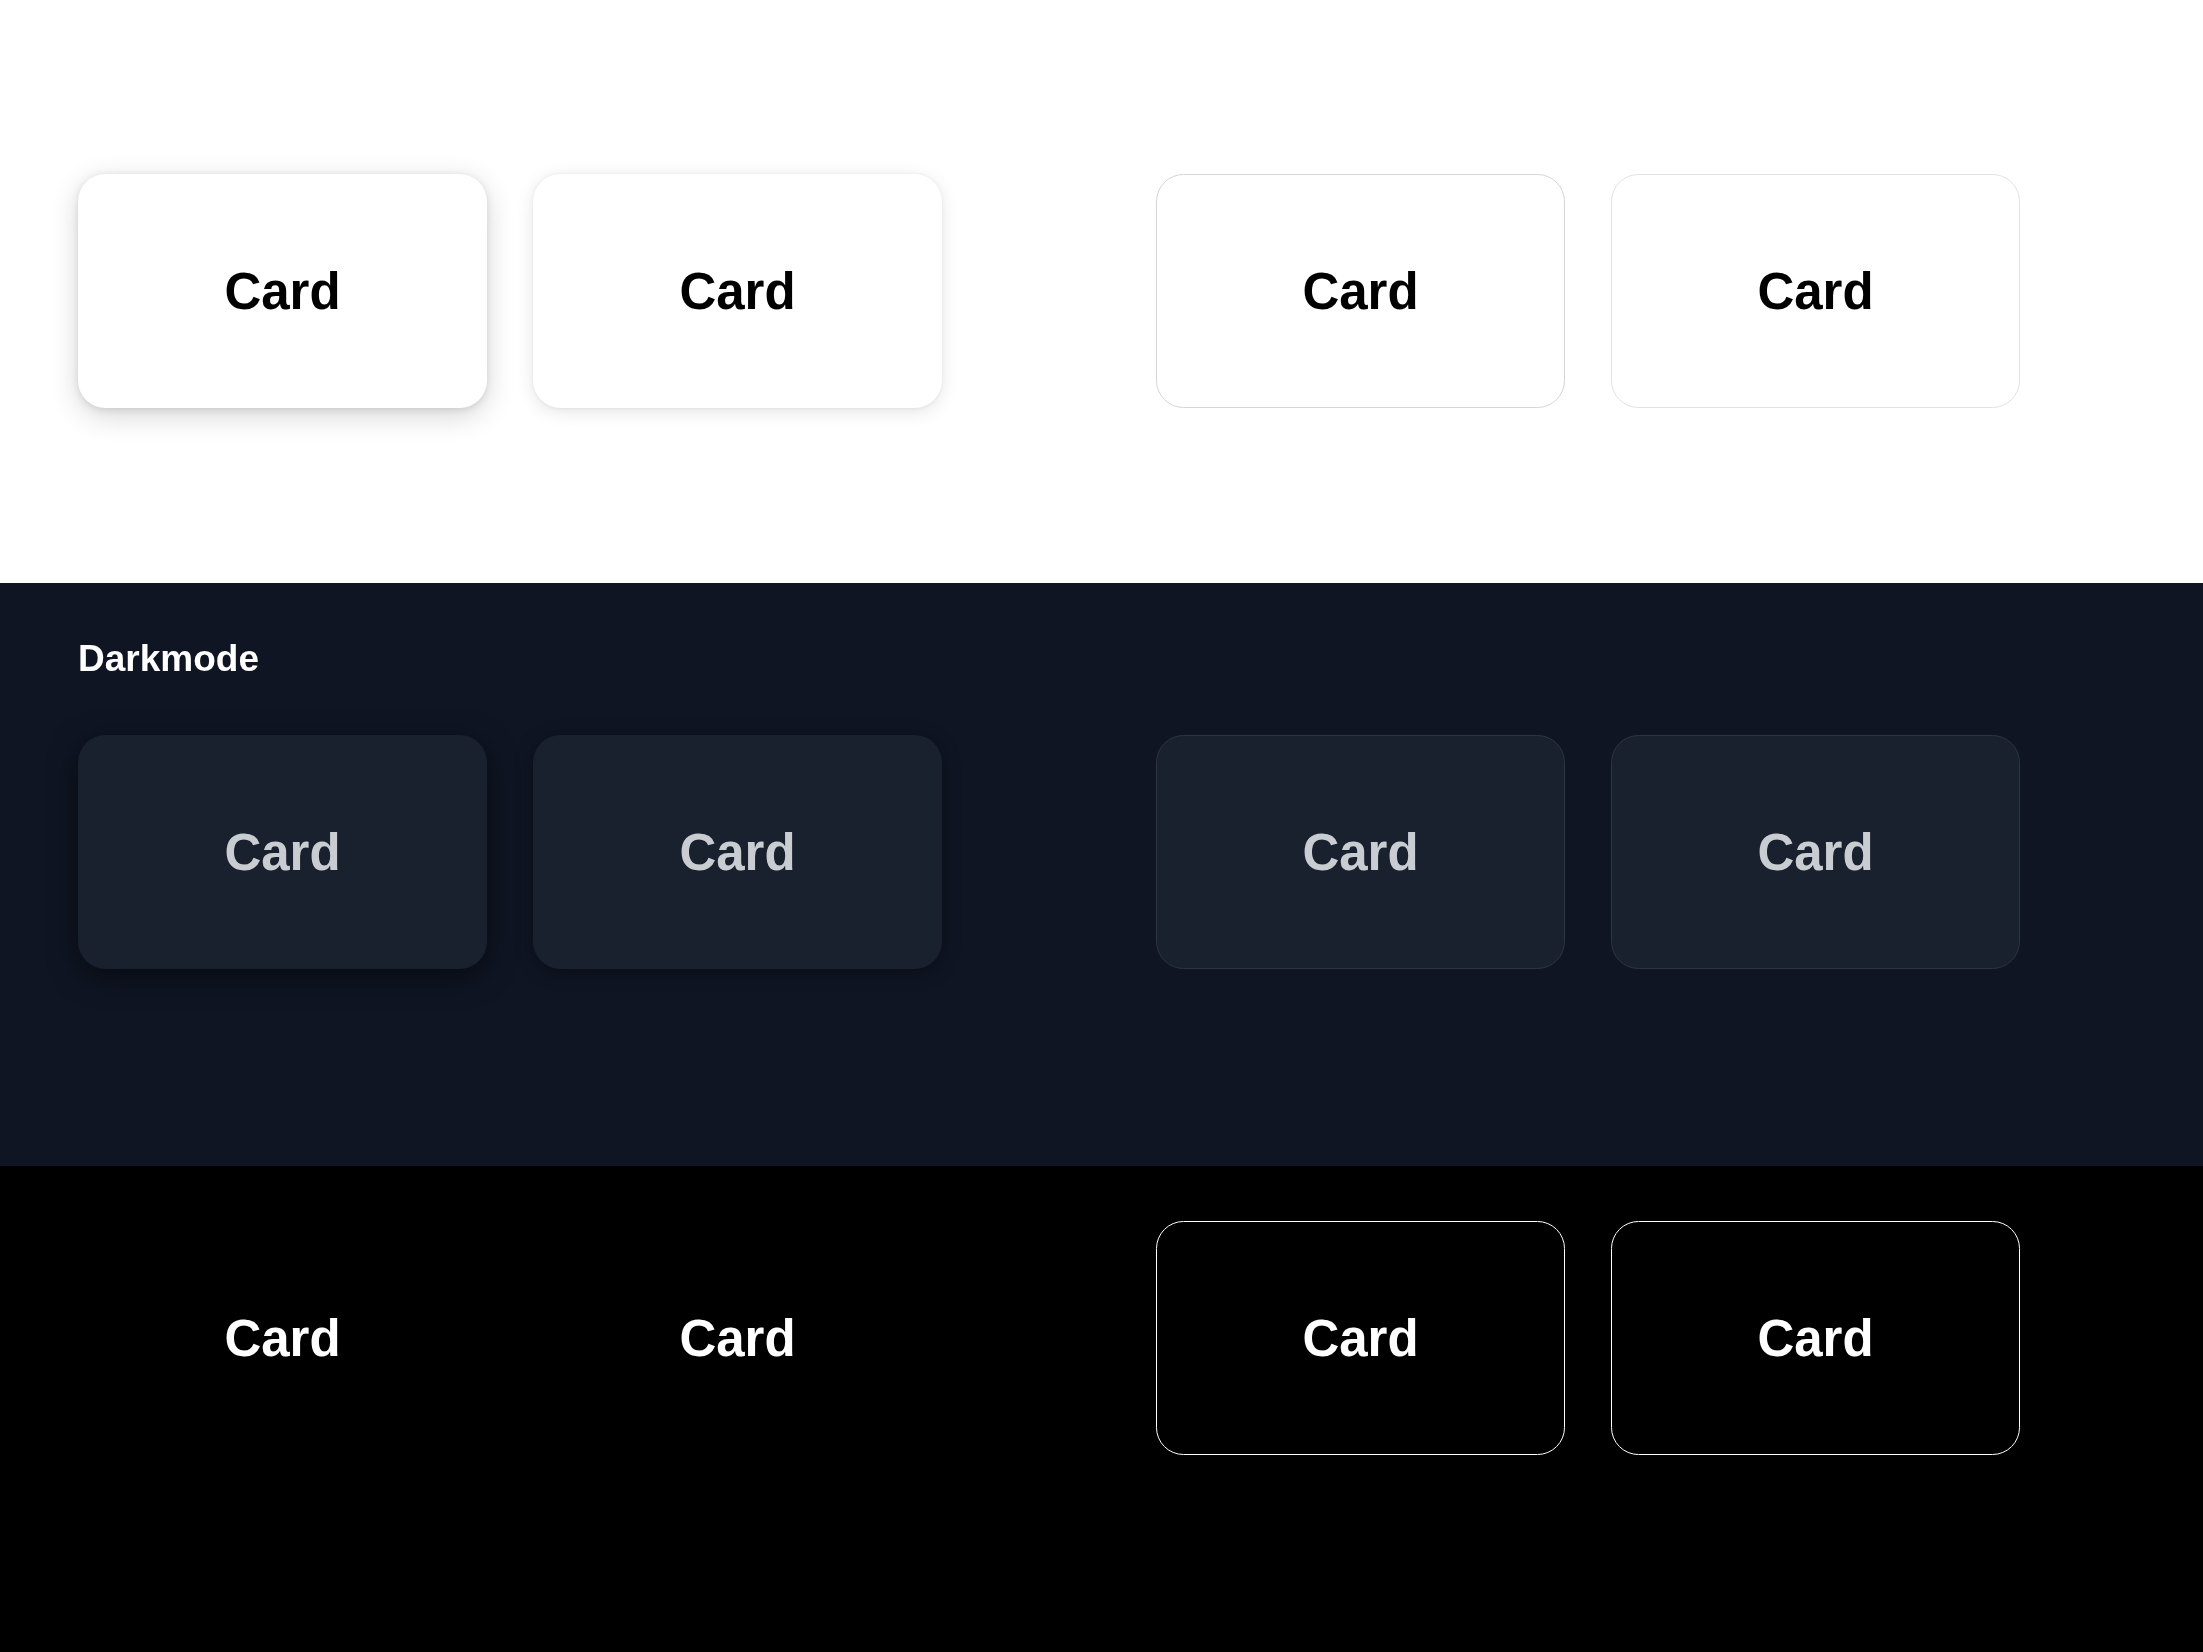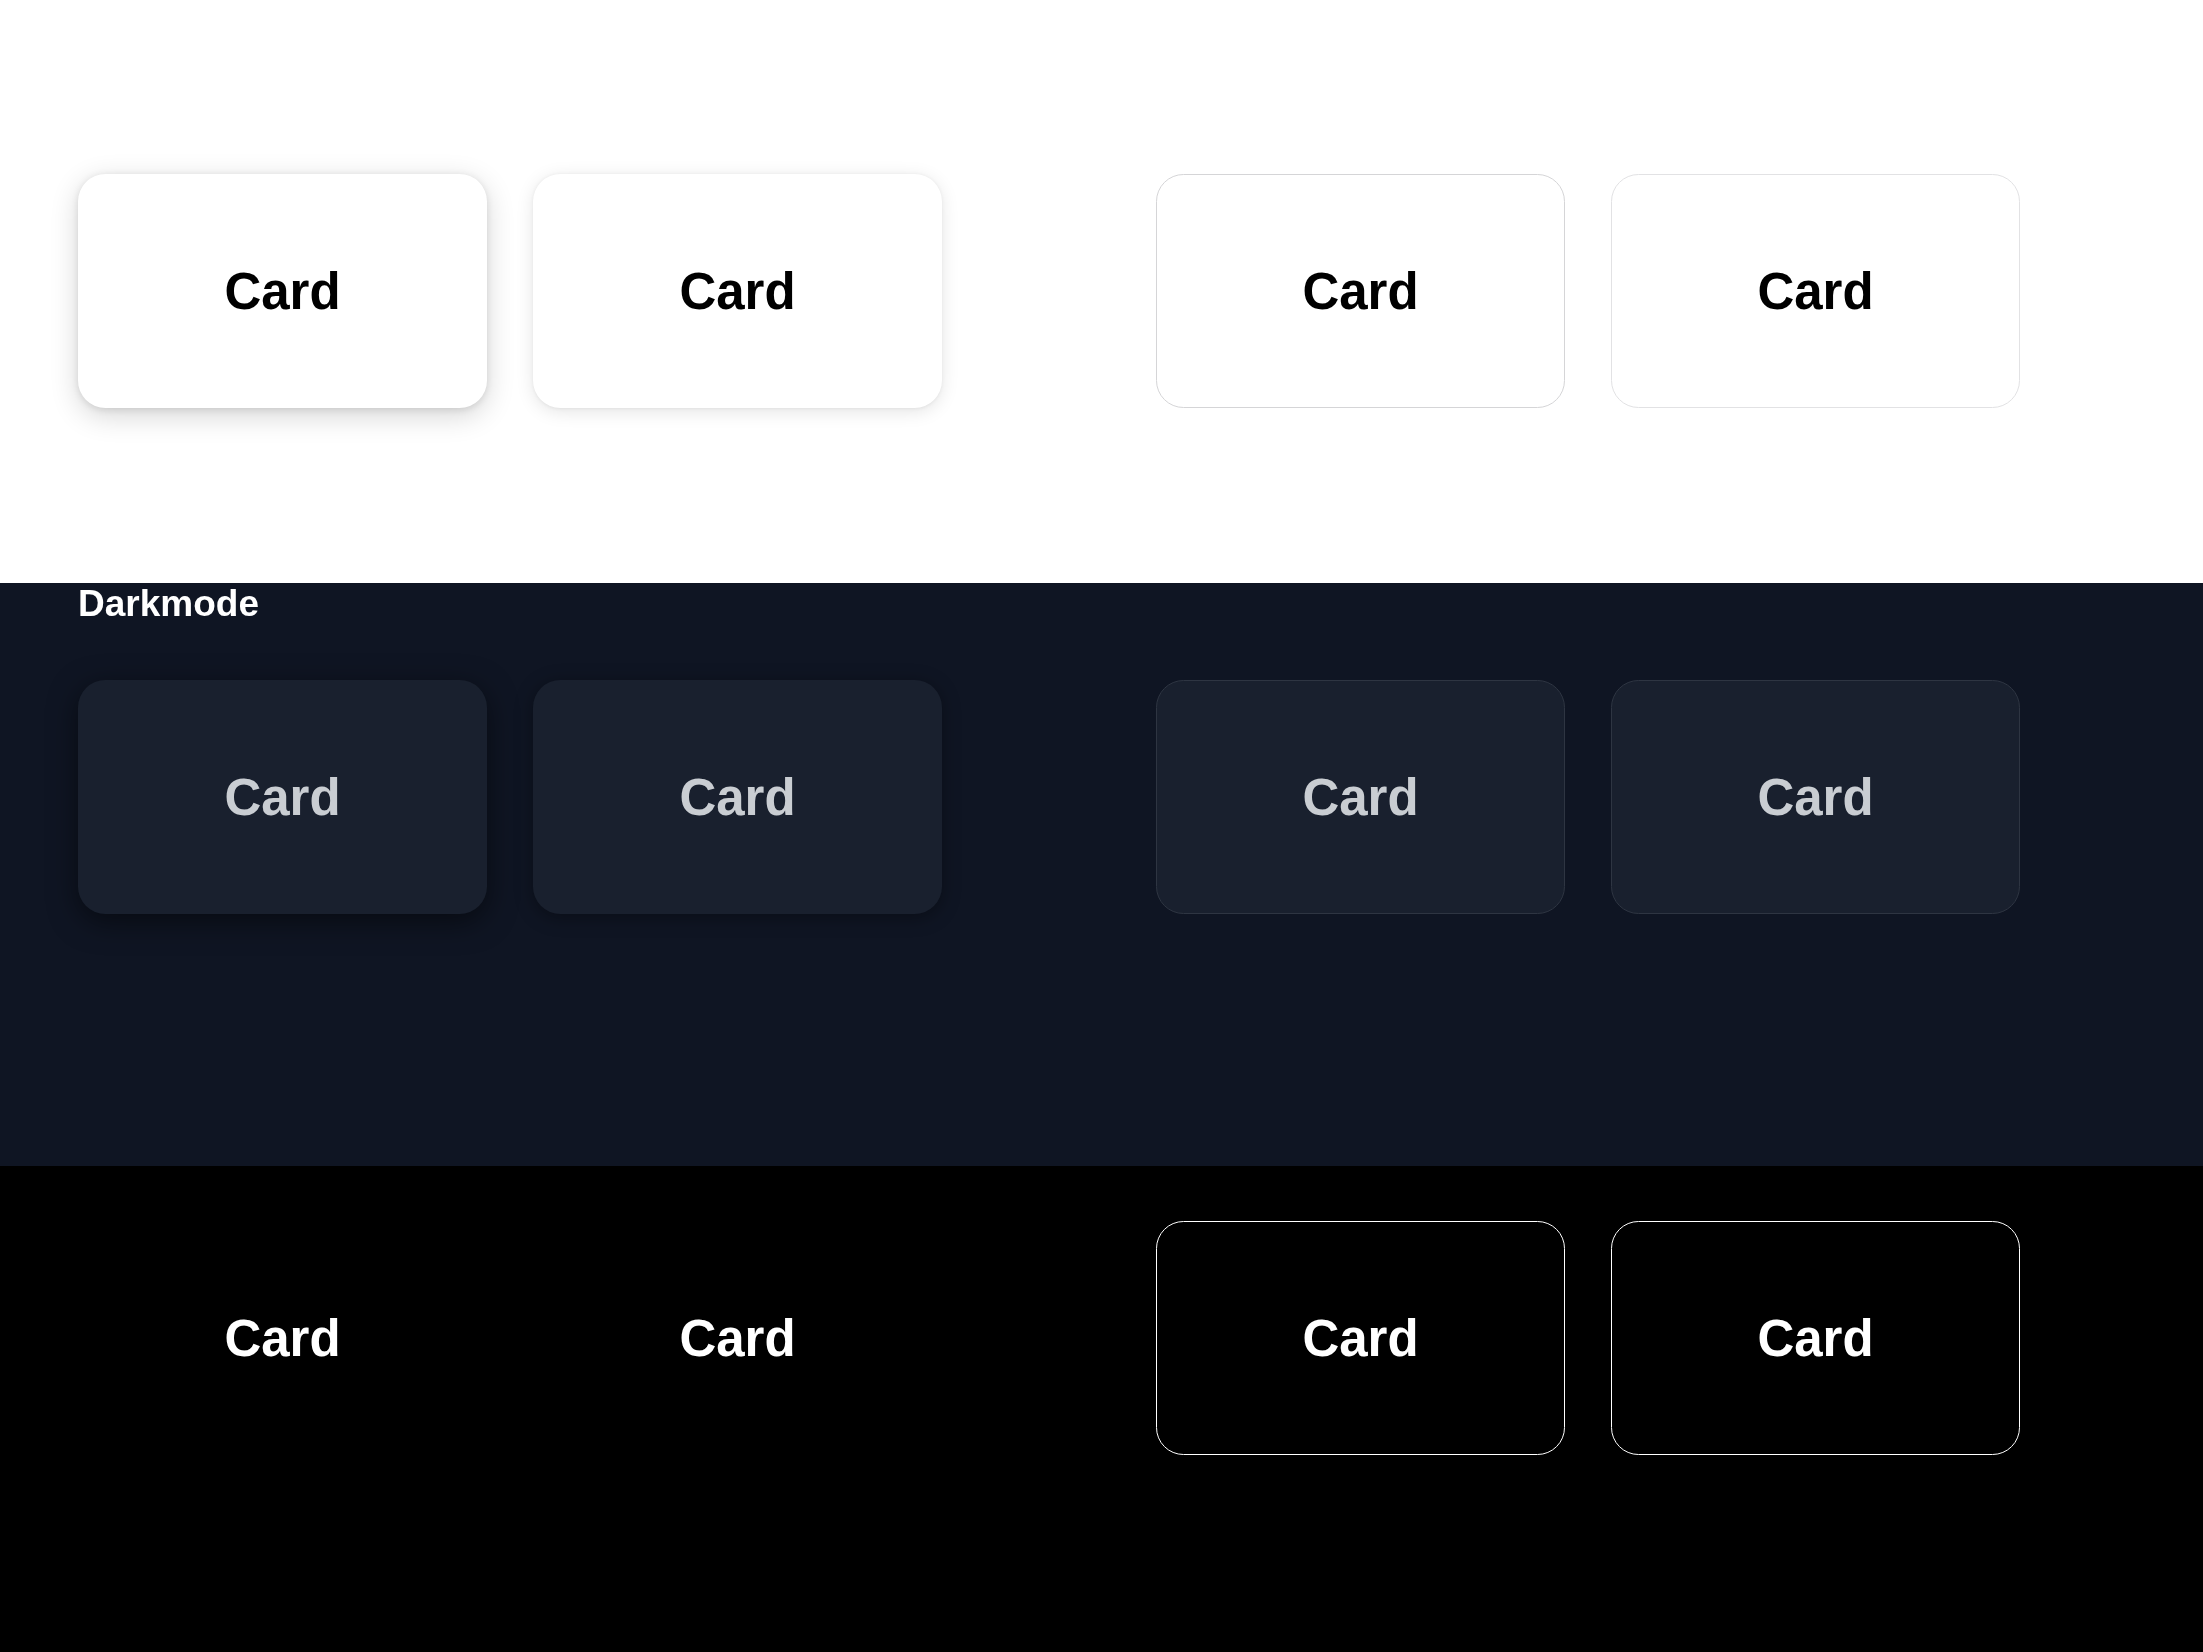--- a/index.html
+++ b/index.html
@@ -19,20 +19,21 @@
 
     .section-light {
       background: #ffffff;
       height: 583px;
       padding-top: 174px;
     }
 
     .section-dark {
       background: #0f1523;
       height: 583px;
+      padding-top: 55px;
     }
 
     .section-hc {
       background: #000000;
       height: 487px;
       padding-top: 55px;
     }
 
     .section-title {
       font-size: 37px;

